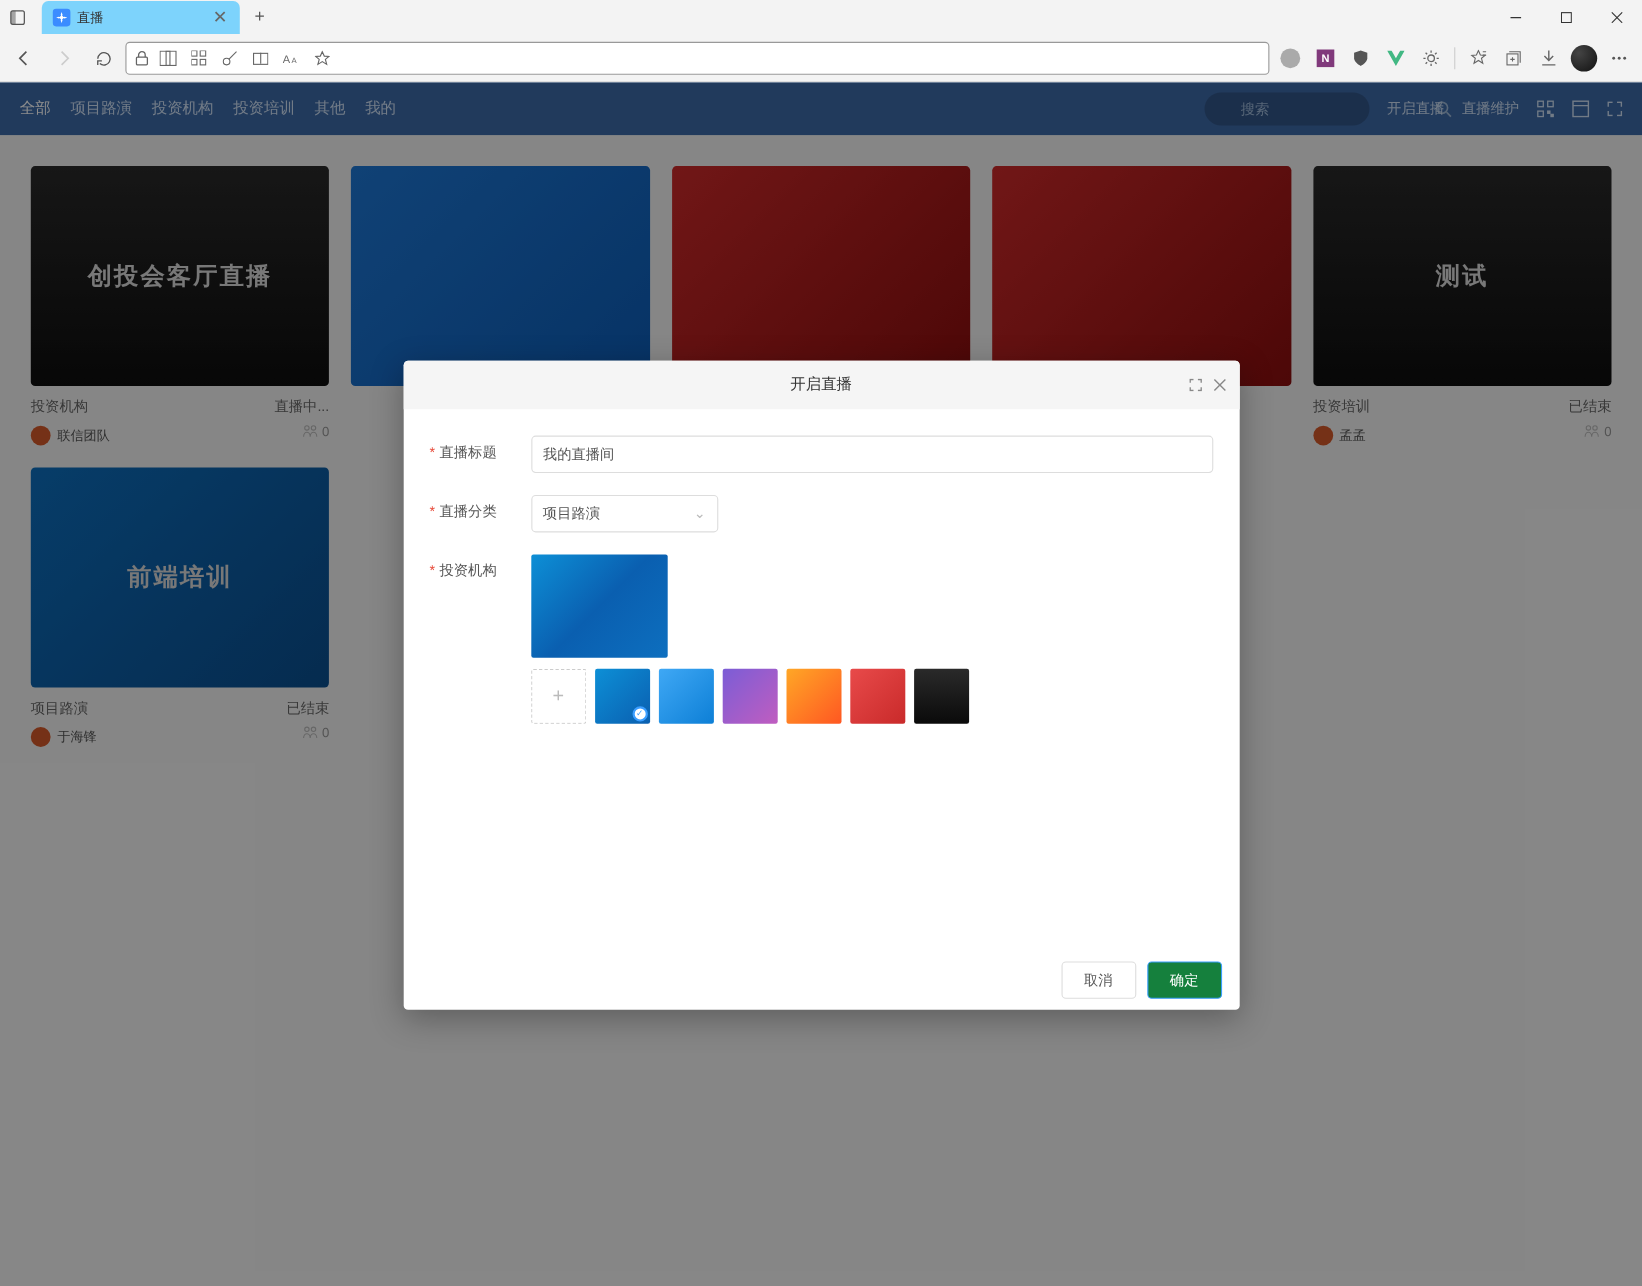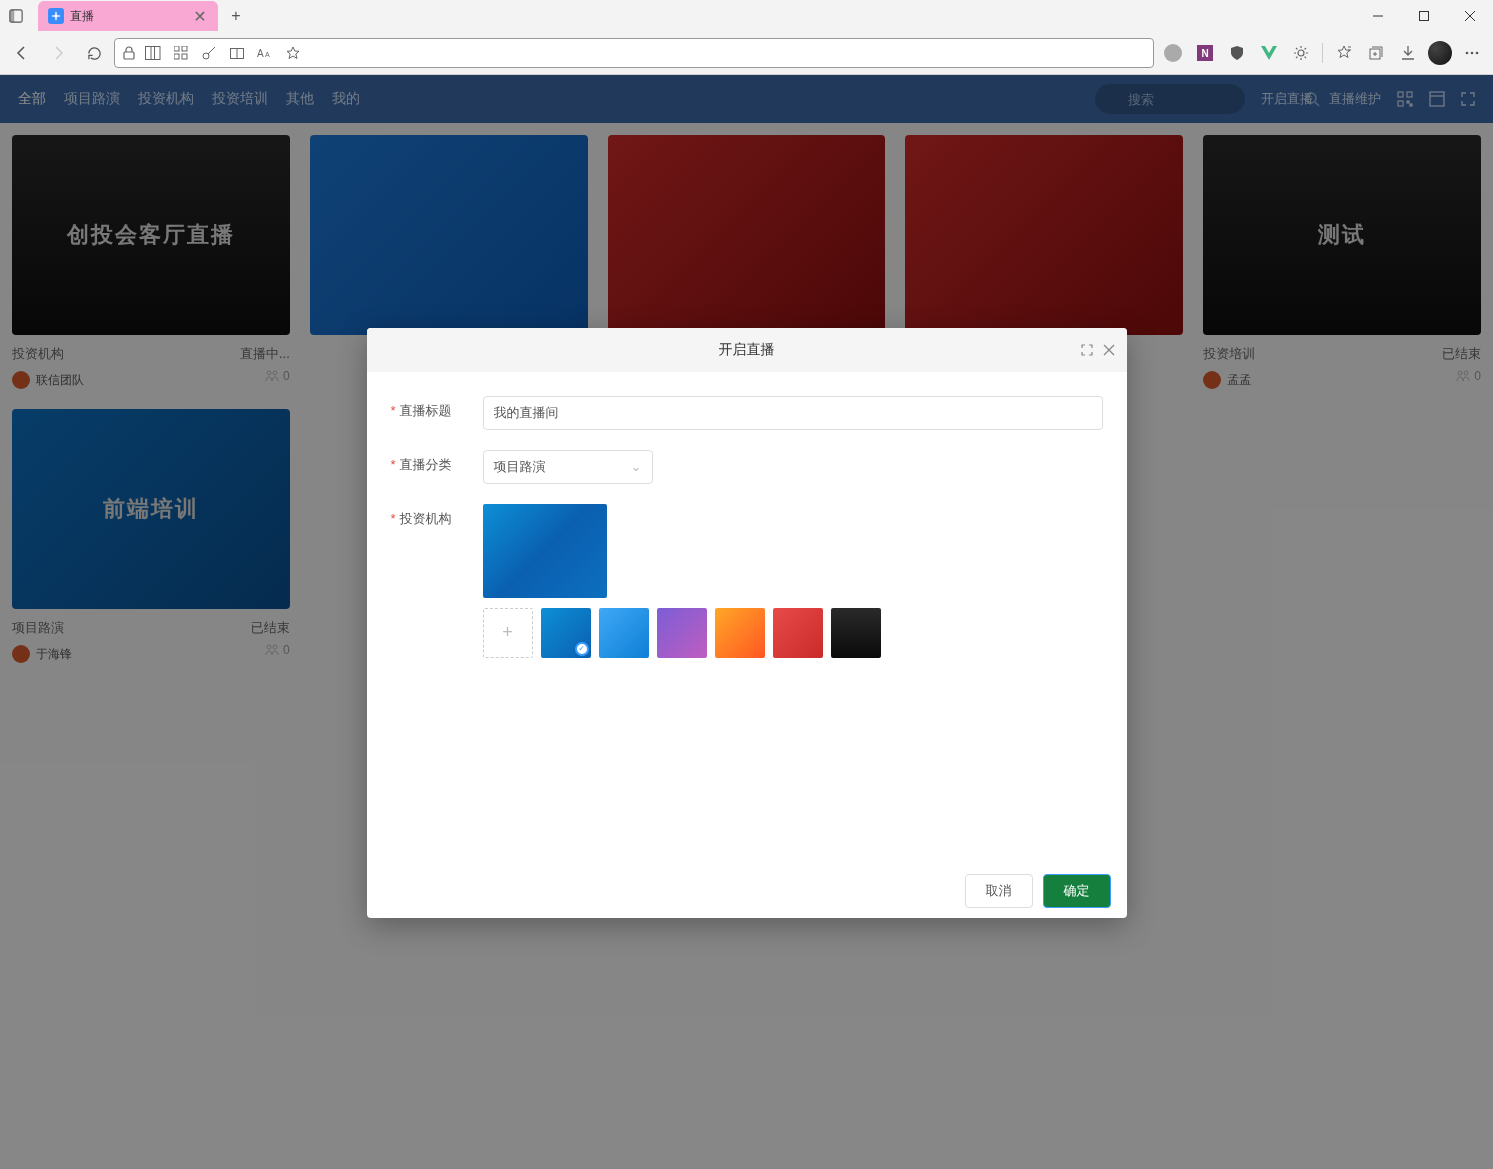--- a/index.html
+++ b/index.html
@@ -3,21 +3,21 @@
 <meta charset="utf-8">
 <style>
 * { margin: 0; padding: 0; box-sizing: border-box; font-family: -apple-system, BlinkMacSystemFont, "Segoe UI", "Microsoft YaHei", sans-serif; }
 body { background: #f5f5f5; overflow: hidden; }
 
 
 .browser-chrome { background: #f3f3f3; border-bottom: 1px solid #d0d0d0; }
 .title-bar { height: 32px; display: flex; align-items: center; justify-content: space-between; }
 .title-left { display: flex; align-items: center; }
 .tab-list-btn { width: 32px; height: 32px; display: flex; align-items: center; justify-content: center; color: #555; }
-.tab { background: #f9a8d4; height: 30px; border-radius: 6px 6px 0 0; display: flex; align-items: center; padding: 0 10px; margin-left: 6px; min-width: 180px; }
+.tab { background: #7dd3fc; height: 30px; border-radius: 6px 6px 0 0; display: flex; align-items: center; padding: 0 10px; margin-left: 6px; min-width: 180px; }
 .tab-icon { width: 16px; height: 16px; background: #3b8cff; border-radius: 3px; margin-right: 6px; display: flex; align-items: center; justify-content: center; }
 .tab-icon svg { width: 10px; height: 10px; fill: #fff; }
 .tab-title { font-size: 12px; color: #333; flex: 1; }
 .tab-close { width: 16px; height: 16px; display: flex; align-items: center; justify-content: center; color: #666; cursor: pointer; }
 .new-tab { width: 28px; height: 28px; display: flex; align-items: center; justify-content: center; color: #555; font-size: 16px; margin-left: 4px; }
 .window-controls { display: flex; }
 .win-btn { width: 46px; height: 32px; display: flex; align-items: center; justify-content: center; color: #333; cursor: pointer; }
 
 .nav-bar { height: 42px; display: flex; align-items: center; padding: 0 6px; gap: 4px; }
 .nav-btn { width: 32px; height: 32px; display: flex; align-items: center; justify-content: center; color: #555; border-radius: 4px; cursor: pointer; }
@@ -39,21 +39,21 @@
 .nav-item { cursor: pointer; color: #cfe0f5; }
 .nav-item.active { color: #fff; font-weight: 500; }
 .header-right { display: flex; align-items: center; gap: 16px; }
 .search-box { background: rgba(0,0,0,0.18); border-radius: 16px; height: 30px; width: 150px; display: flex; align-items: center; padding: 0 10px; }
 .search-box input { background: transparent; border: none; outline: none; color: #cfe0f5; font-size: 13px; flex: 1; margin-left: 23px; }
 .search-box input::placeholder { color: #9fbad9; }
 .search-icon { color: #9fbad9; }
 .header-link { font-size: 13px; cursor: pointer; }
 .header-icon { color: #cfe0f5; cursor: pointer; }
 
-.app-body { padding: 12px; display: grid; grid-template-columns: repeat(5, 1fr); gap: 20px; background: #f5f5f5; height: calc(100% - 48px); align-content: start; }
+.app-body { padding: 28px; display: grid; grid-template-columns: repeat(5, 1fr); gap: 20px; background: #f5f5f5; height: calc(100% - 48px); align-content: start; }
 .card { display: flex; flex-direction: column; }
 .card-cover { height: 200px; border-radius: 4px; display: flex; align-items: center; justify-content: center; color: #dadada; font-size: 22px; font-weight: 600; letter-spacing: 2px; }
 .cover-black { background: linear-gradient(180deg, #2a2a2a, #0e0e0e); }
 .cover-blue { background: linear-gradient(135deg, #1e78d6, #0d5db8); }
 .cover-red { background: linear-gradient(135deg, #ce2a2a, #8b0e0e); }
 .cover-bluegeo { background: linear-gradient(135deg, #0d6fbf 0%, #0a4f90 100%); }
 .card-meta { display: flex; justify-content: space-between; margin-top: 10px; font-size: 13px; color: #666; }
 .card-author { display: flex; align-items: center; gap: 6px; margin-top: 8px; }
 .author-avatar { width: 18px; height: 18px; border-radius: 50%; background: #d55a2a; }
 .author-name { font-size: 12px; color: #555; }

